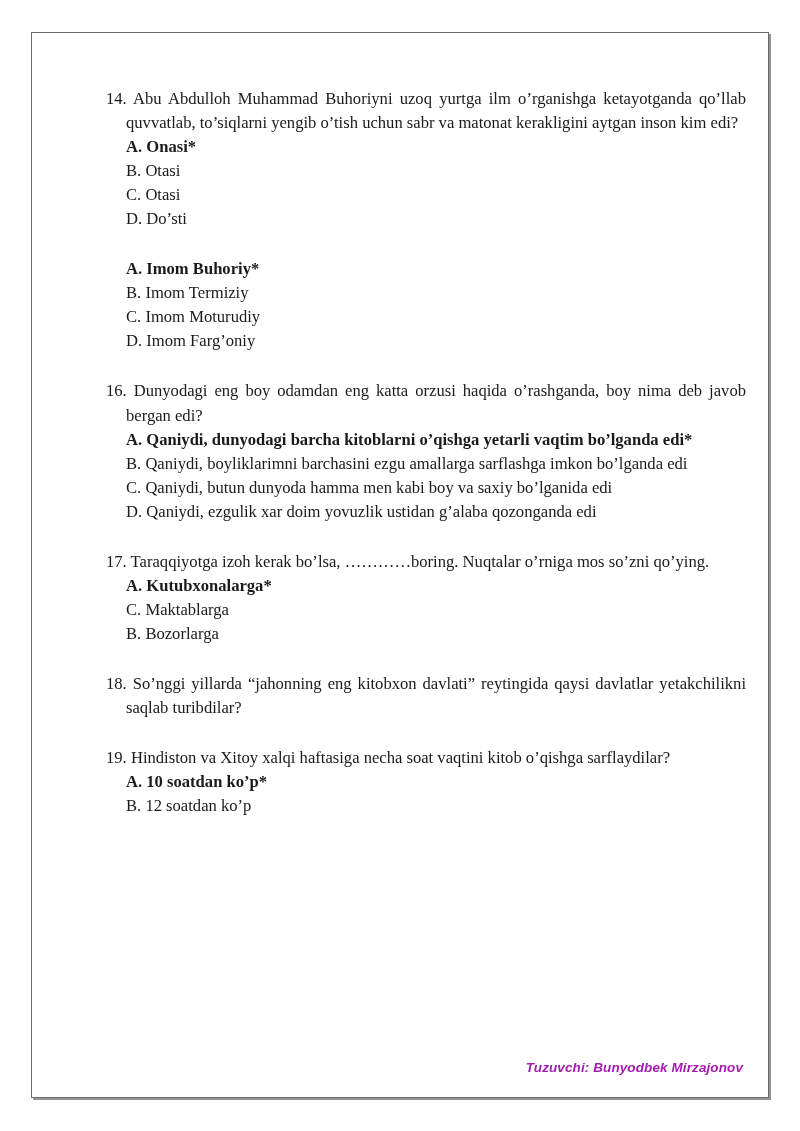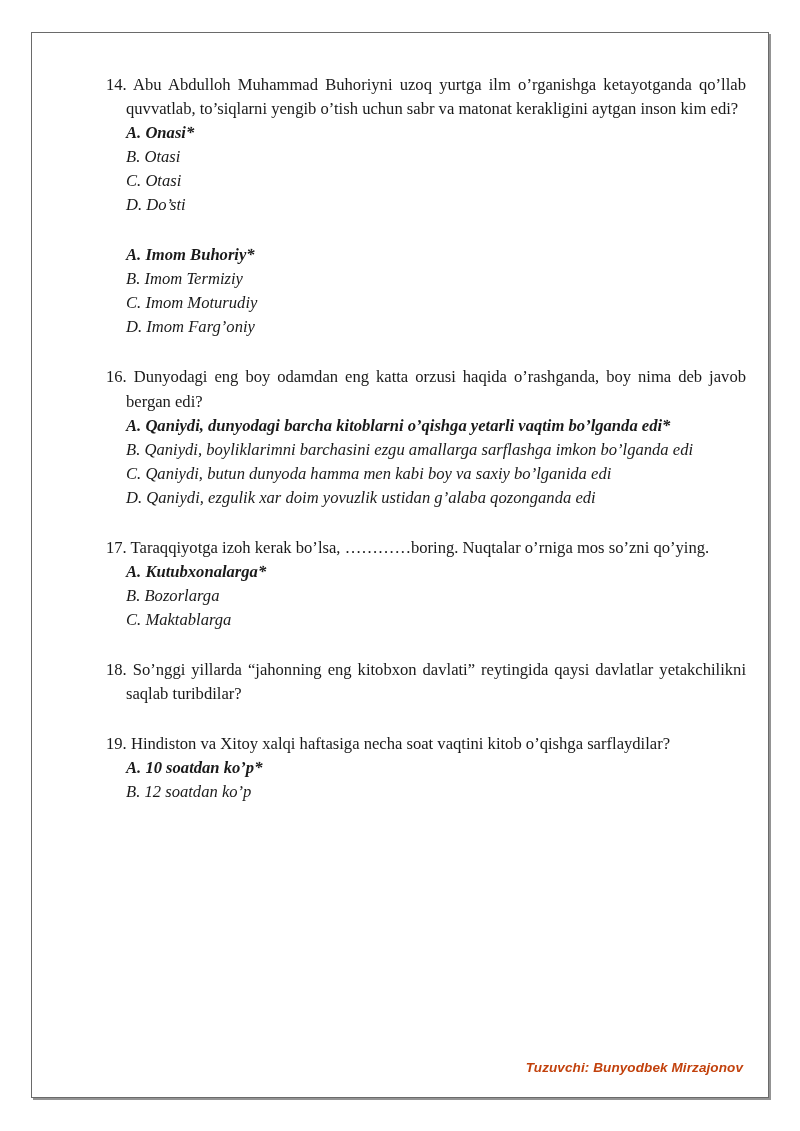--- a/index.html
+++ b/index.html
@@ -26,21 +26,21 @@
     box-sizing: border-box;
     background: #ffffff;
     border: 1.5px solid #6a6a6a;
     box-shadow: 2px 2px 0 0 rgba(60,60,60,0.55);
   }
 
   
   #content {
     position: absolute;
     left: 74px;   
-    top: 40px;    
+    top: 54px;    
     width: 640px; 
   }
 
   .question-block {
     margin-bottom: 26px;
   }
   .question-block:last-of-type {
     margin-bottom: 0;
   }
 
@@ -68,21 +68,20 @@
     list-style: none;
     margin: 0;
     padding: 0 0 0 20px;
   }
   .choices li {
     font-size: 16.6px;
     line-height: 1.45;
     padding-left: 22px;
     text-indent: -22px;
     text-align: left;
-    font-style: italic;
   }
   .choices li .c-letter {
     display: inline;
   }
   .choices li .c-letter::after {
     content: " ";
     white-space: pre;
   }
   .choices li.correct {
     font-weight: bold;
@@ -90,21 +89,21 @@
 
   
   #footer-note {
     position: absolute;
     right: 25px;   
     bottom: 22px;
     font-family: "Liberation Sans", "DejaVu Sans", sans-serif;
     font-weight: bold;
     font-style: italic;
     font-size: 13.5px;
-    color: #c2410c;
+    color: #a21caf;
     letter-spacing: 0.1px;
     white-space: nowrap;
   }
 </style>
 </head>
 <body>
 
 <div id="page-frame">
   <div id="content">
       <div class="question-block">
@@ -130,22 +129,22 @@
           <li class="choice correct"><span class="c-letter">A.</span><span>Qaniydi, dunyodagi barcha kitoblarni o’qishga yetarli vaqtim bo’lganda edi*</span></li>
           <li class="choice"><span class="c-letter">B.</span><span>Qaniydi, boyliklarimni barchasini ezgu amallarga sarflashga imkon bo’lganda edi</span></li>
           <li class="choice"><span class="c-letter">C.</span><span>Qaniydi, butun dunyoda hamma men kabi boy va saxiy bo’lganida edi</span></li>
           <li class="choice"><span class="c-letter">D.</span><span>Qaniydi, ezgulik xar doim yovuzlik ustidan g’alaba qozonganda edi</span></li>
         </ul>
       </div>
       <div class="question-block">
         <p class="q-stem"><span class="q-num">17.</span><span>Taraqqiyotga izoh kerak bo’lsa, …………boring.  Nuqtalar o’rniga mos so’zni qo’ying.</span></p>
         <ul class="choices">
           <li class="choice correct"><span class="c-letter">A.</span><span>Kutubxonalarga*</span></li>
+          <li class="choice"><span class="c-letter">C.</span><span>Maktablarga</span></li>
           <li class="choice"><span class="c-letter">B.</span><span>Bozorlarga</span></li>
-          <li class="choice"><span class="c-letter">C.</span><span>Maktablarga</span></li>
         </ul>
       </div>
       <div class="question-block">
         <p class="q-stem"><span class="q-num">18.</span><span>So’nggi yillarda “jahonning eng kitobxon davlati” reytingida qaysi davlatlar yetakchilikni saqlab turibdilar?</span></p>
       </div>
       <div class="question-block">
         <p class="q-stem"><span class="q-num">19.</span><span>Hindiston va Xitoy xalqi haftasiga necha soat vaqtini kitob o’qishga sarflaydilar?</span></p>
         <ul class="choices">
           <li class="choice correct"><span class="c-letter">A.</span><span>10 soatdan ko’p*</span></li>
           <li class="choice"><span class="c-letter">B.</span><span>12 soatdan ko’p</span></li>

